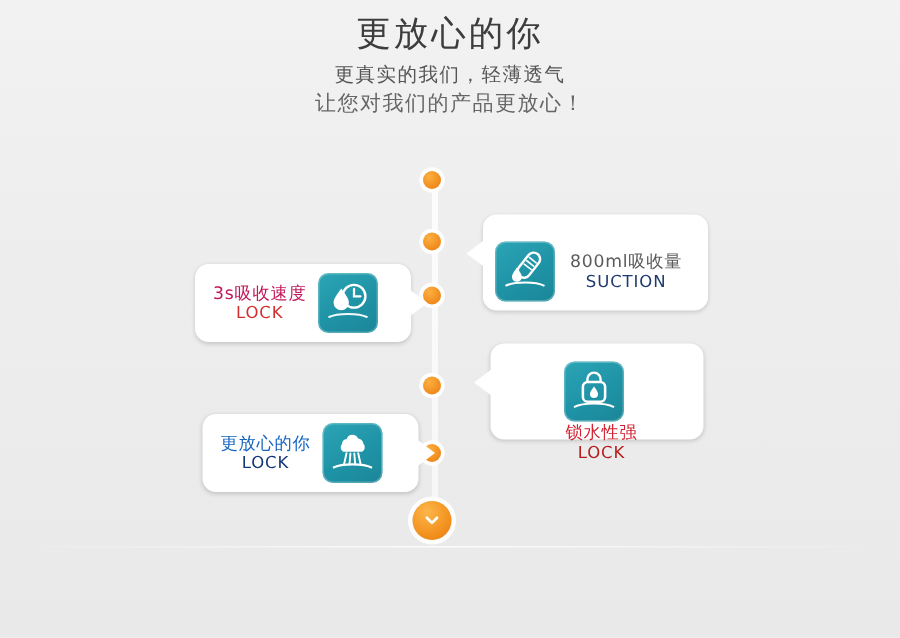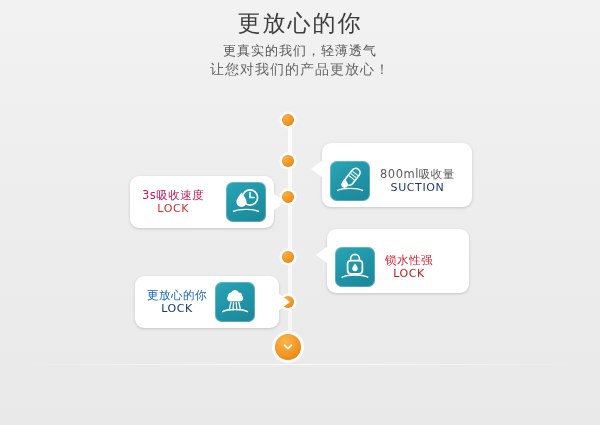--- a/index.html
+++ b/index.html
@@ -136,24 +136,24 @@
     white-space: nowrap;
   }
   .en {
     font-size: 11px;
     font-weight: normal;
     letter-spacing: 0.6px;
     white-space: nowrap;
   }
 
   
-  #card-speed   { left: 130px; top: 176px; width: 124px; justify-content: space-between; }
+  #card-speed   { left: 130px; top: 176px; width: 124px; }
   #card-thin    { left: 135px; top: 276px; width: 124px; }
   #card-suction { left: 322px; top: 143px; width: 130px; }
-  #card-lock    { left: 327px; top: 229px; width: 122px; }
+  #card-lock    { left: 327px; top: 229px; width: 122px; flex-direction: column; }
 
   
   .divider {
     position: absolute;
     left: 0;
     top: 364px;
     width: 600px;
     height: 1px;
     background: linear-gradient(to right, rgba(255,255,255,0), rgba(255,255,255,0.85), rgba(255,255,255,0));
   }

